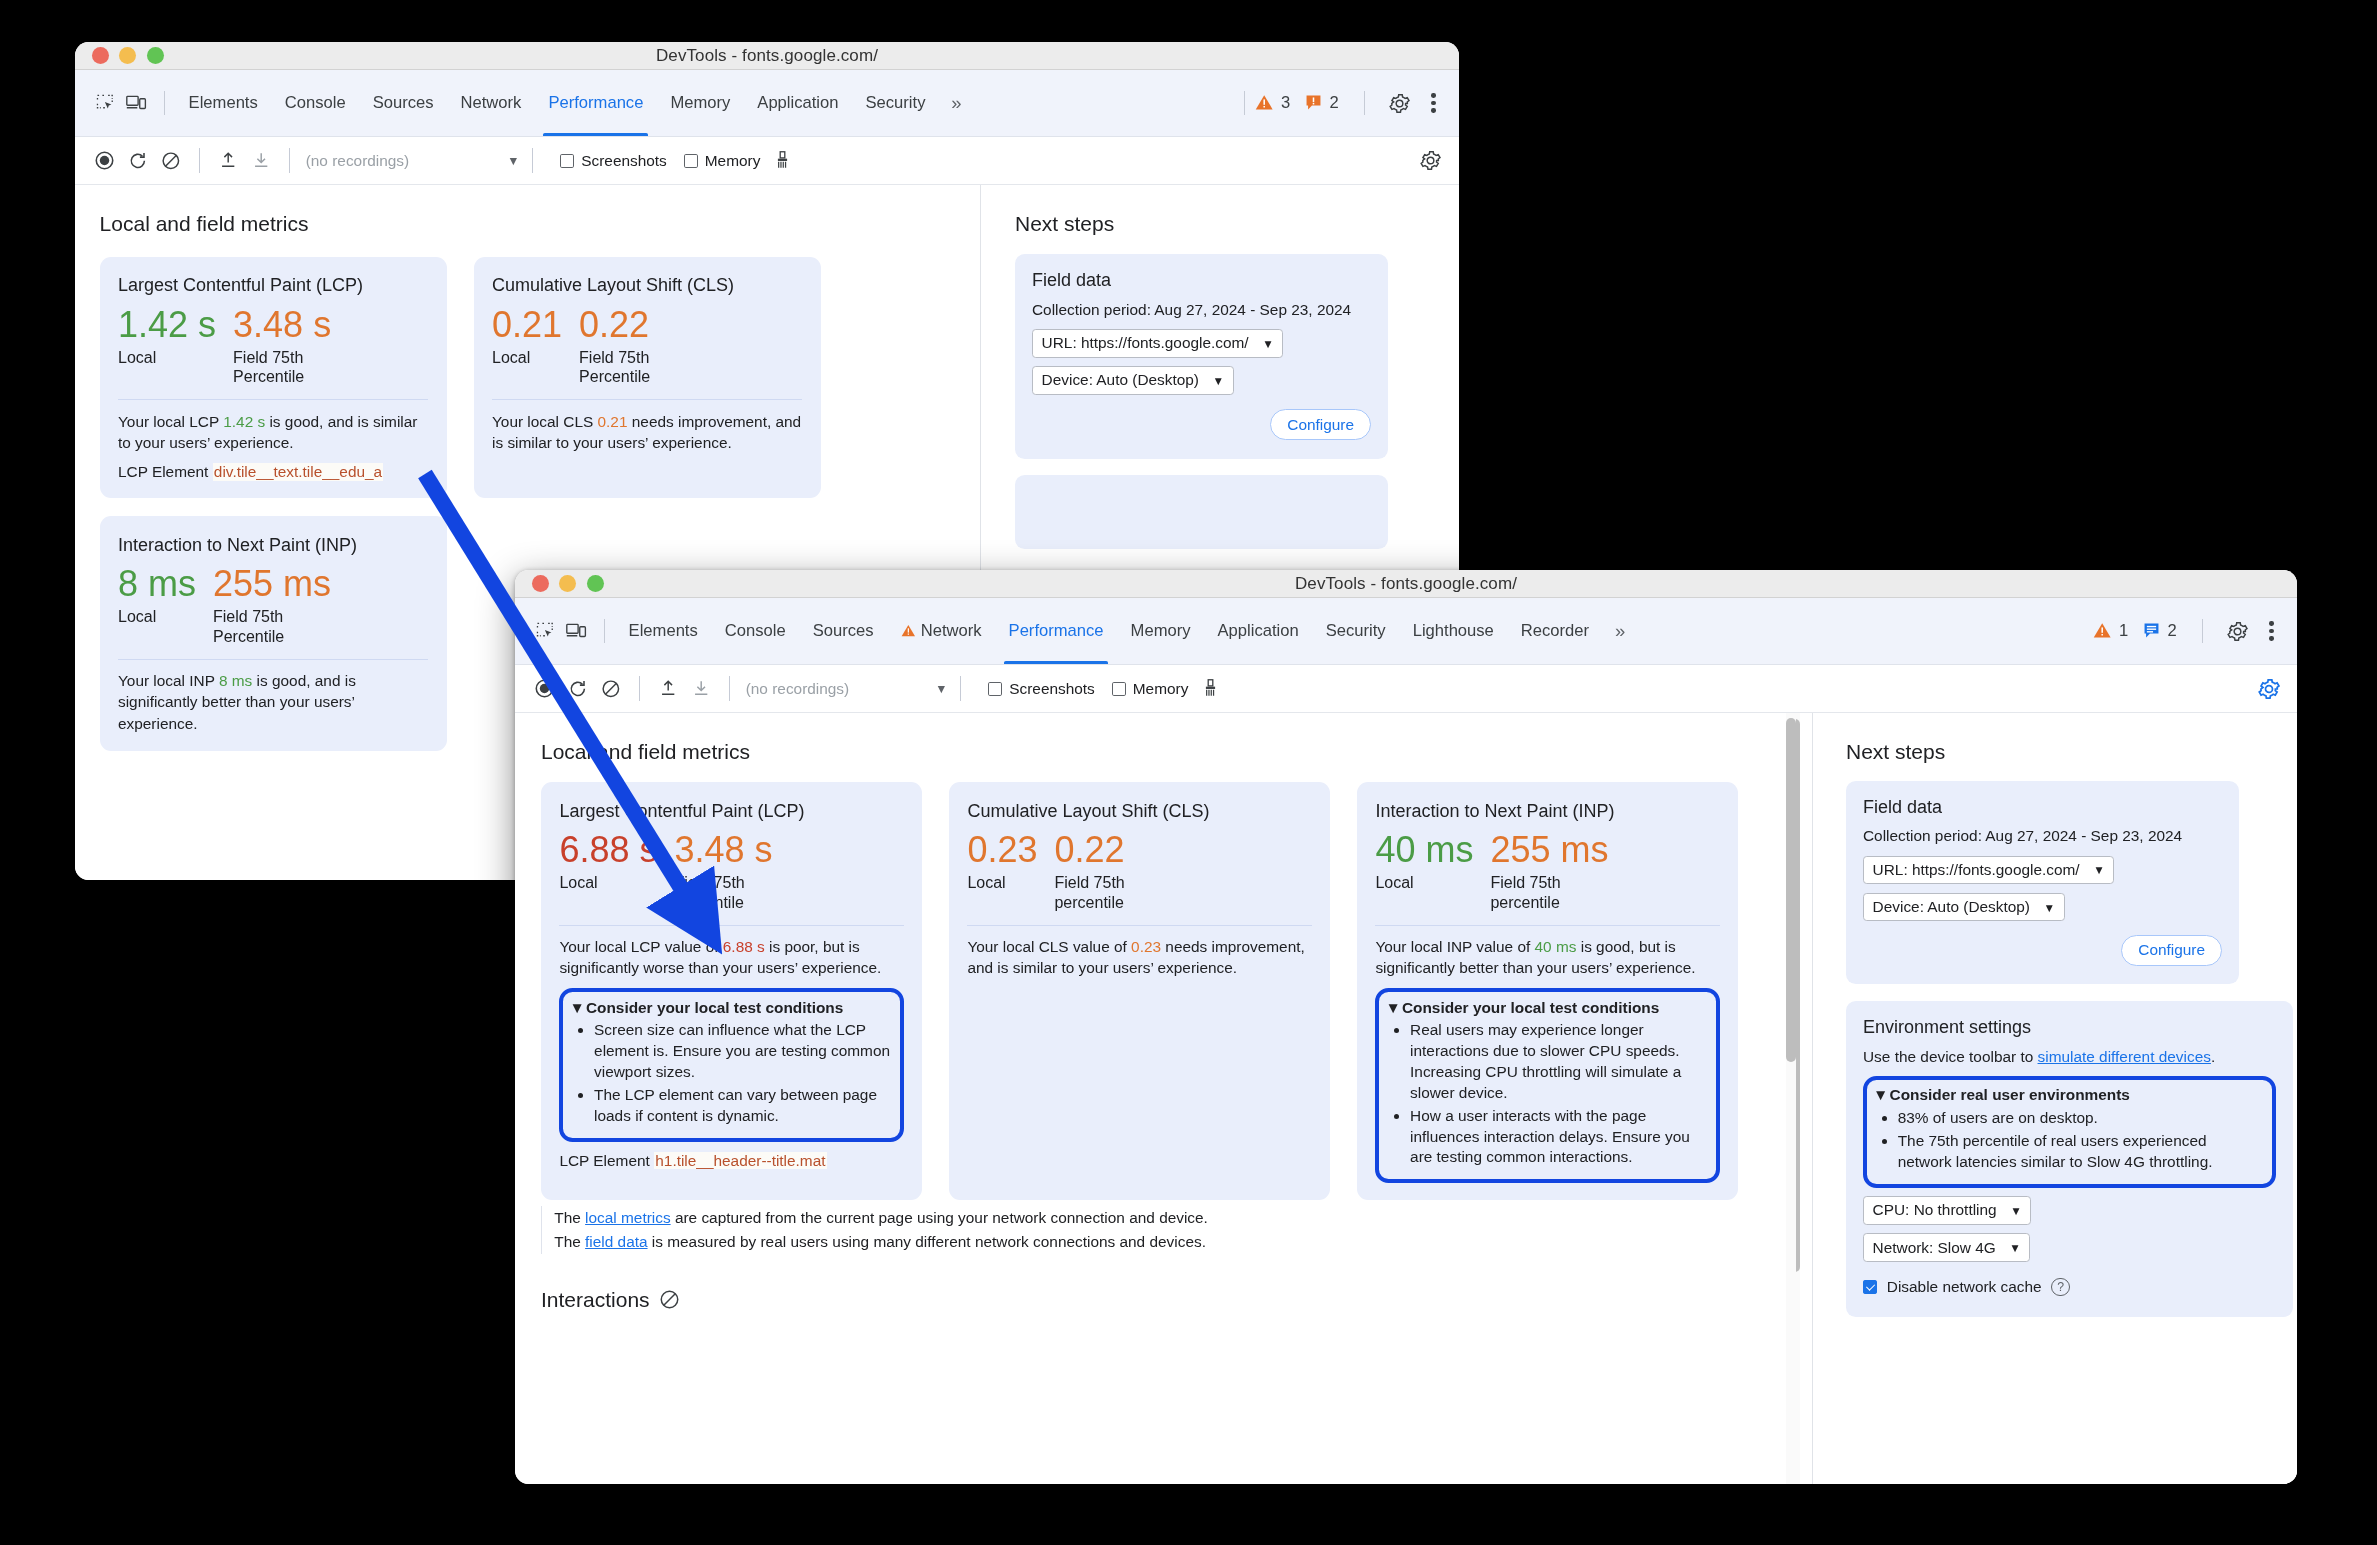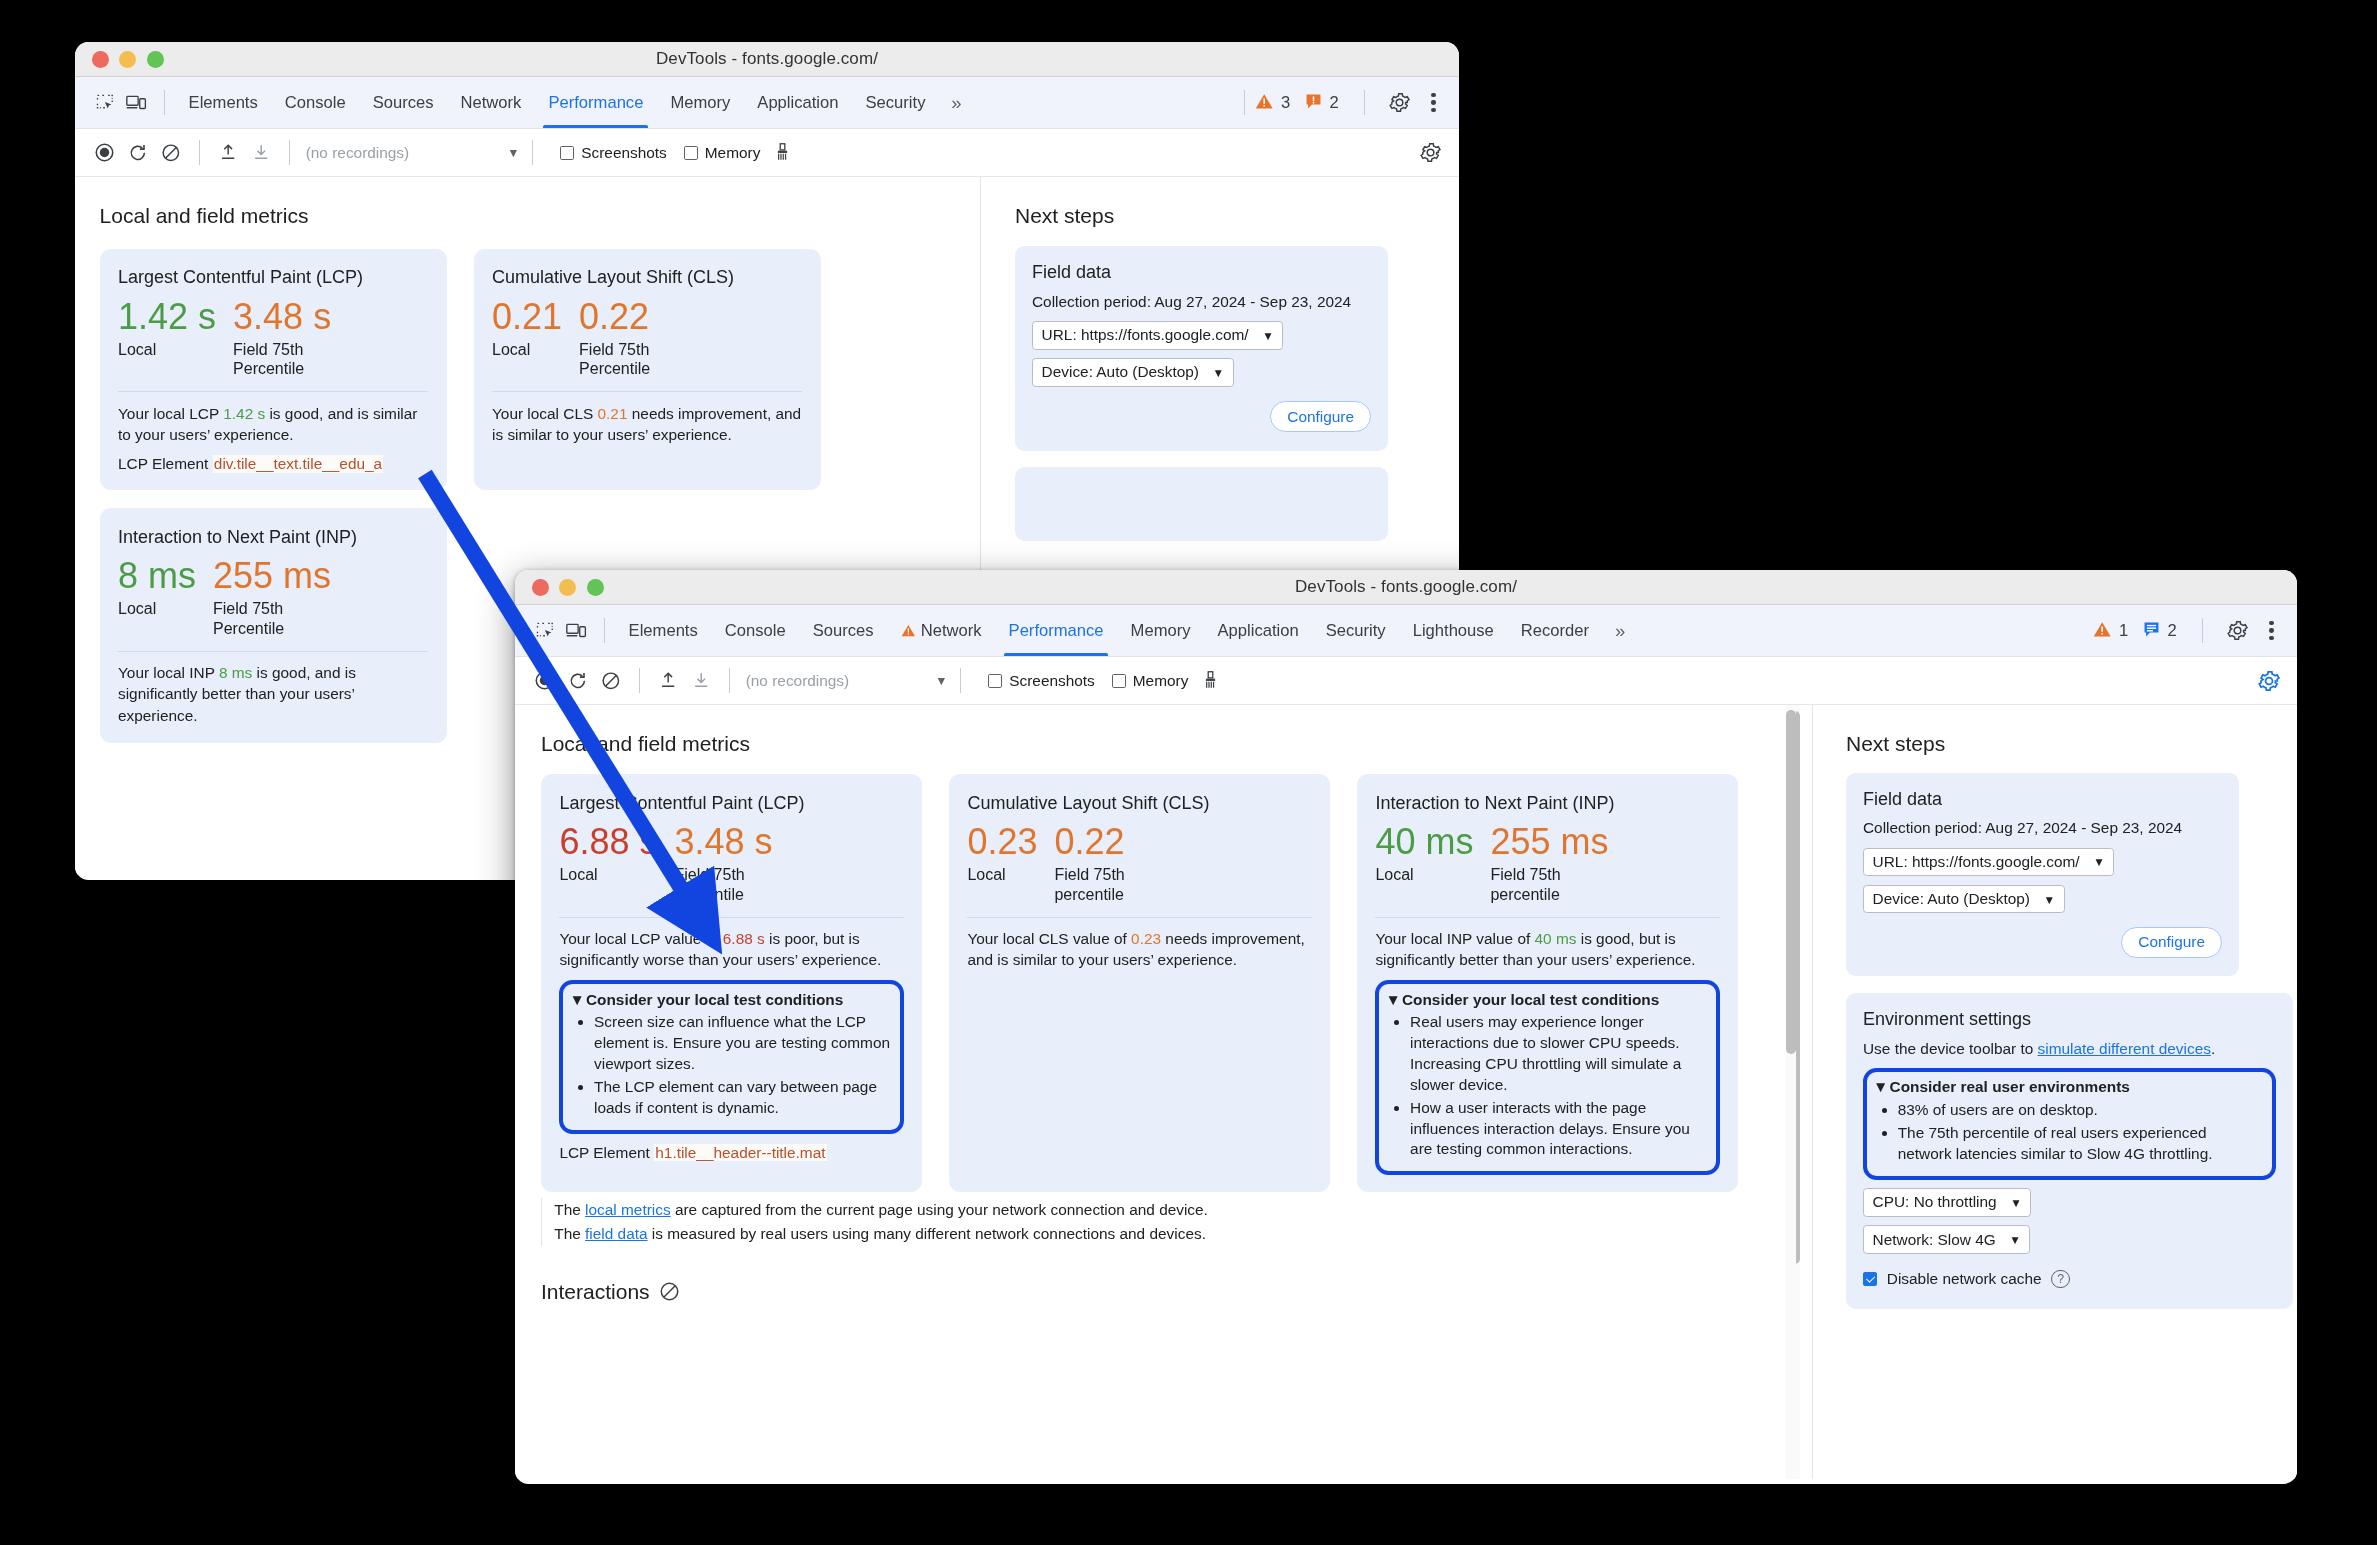--- a/index.html
+++ b/index.html
@@ -13,39 +13,39 @@
 
   
   .window {
     position: absolute;
     background: #ffffff;
     border-radius: 13.5px;
     overflow: hidden;
     box-shadow: 0 11px 37px rgba(0,0,0,0.45), 0 1.2px 4.9px rgba(0,0,0,0.3);
   }
   .titlebar {
-    height: 35px;
+    height: 28px;
     background: #ececec;
     border-bottom: 0.6px solid #d2d2d2;
     display: flex; align-items: center;
     position: relative;
   }
   .traffic { display: flex; gap: 10.4px; margin-left: 17px; }
   .tl { width: 17px; height: 17px; border-radius: 50%; }
   .tl.red { background: #ec6b5e; }
   .tl.yellow { background: #f4bd4f; }
   .tl.green { background: #61c454; }
   .win-title {
     position: absolute; left: 0; right: 0; text-align: center;
     font-size: 17px; color: #333; letter-spacing: 0.1px;
   }
 
   
   .tabstrip {
-    height: 52px;
+    height: 67px;
     background: #f0f3fb;
     border-bottom: 0.6px solid #dfe3eb;
     display: flex; align-items: center;
     padding: 0 11px 0 13.5px;
     position: relative;
   }
   .icon-btn {
     width: 32px; height: 32px;
     display: flex; align-items: center; justify-content: center;
     flex: none;

